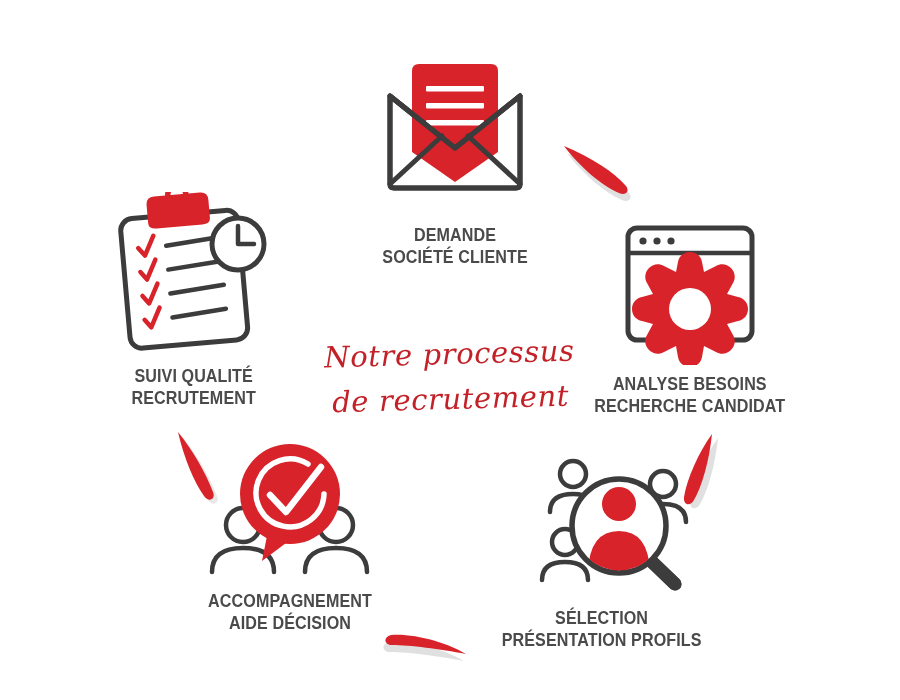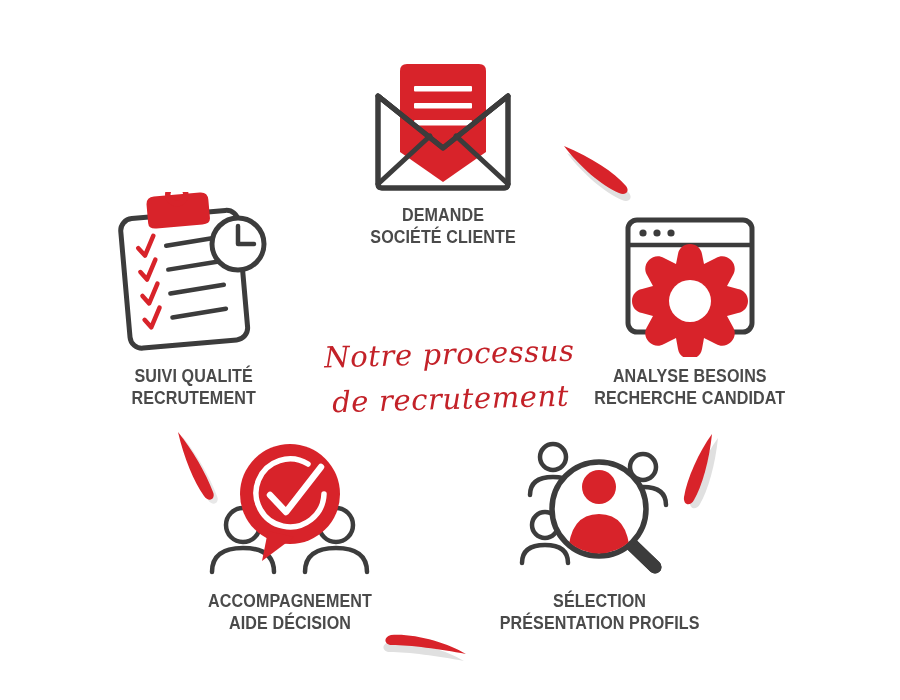--- a/index.html
+++ b/index.html
@@ -39,23 +39,23 @@
     font-weight: bold;
     font-size: 17.5px;
     line-height: 1.27;
     letter-spacing: 0.1px;
     transform: scaleX(0.92);
     white-space: nowrap;
   }
   .step-label .l2 { display: block; }
 
   
-  #step-demande      { left: 343px; top: 56px;  width: 200px; }
-  #step-analyse      { left: 583px; top: 212px; width: 214px; }
-  #step-selection    { left: 490px; top: 437px; width: 220px; }
+  #step-demande      { left: 355px; top: 56px;  width: 200px; gap: 20px; }
+  #step-analyse      { left: 583px; top: 220px; width: 214px; }
+  #step-selection    { left: 490px; top: 454px; width: 220px; align-items: flex-end; }
   #step-accompagne   { left: 192px; top: 437px; width: 196px; }
   #step-suivi        { left: 99px; top: 192px; width: 190px; }
 
   
   #center-text {
     position: absolute;
     left: 320px;
     top: 332px;
     width: 260px;
     text-align: center;

